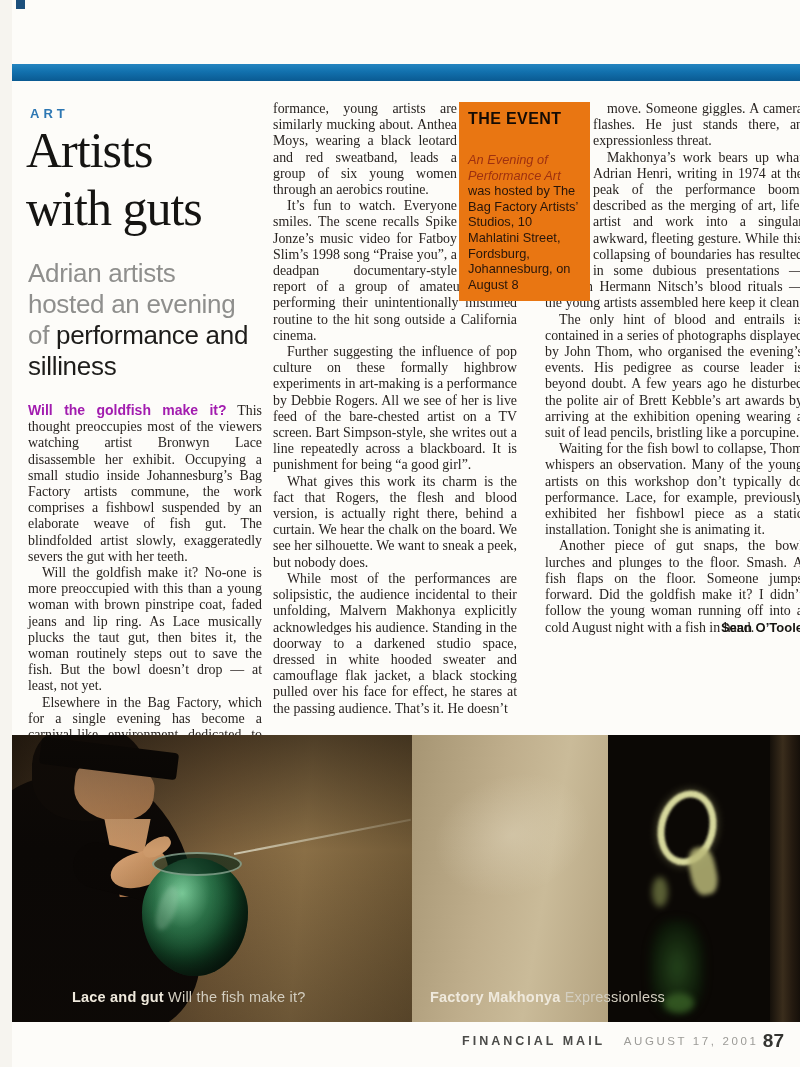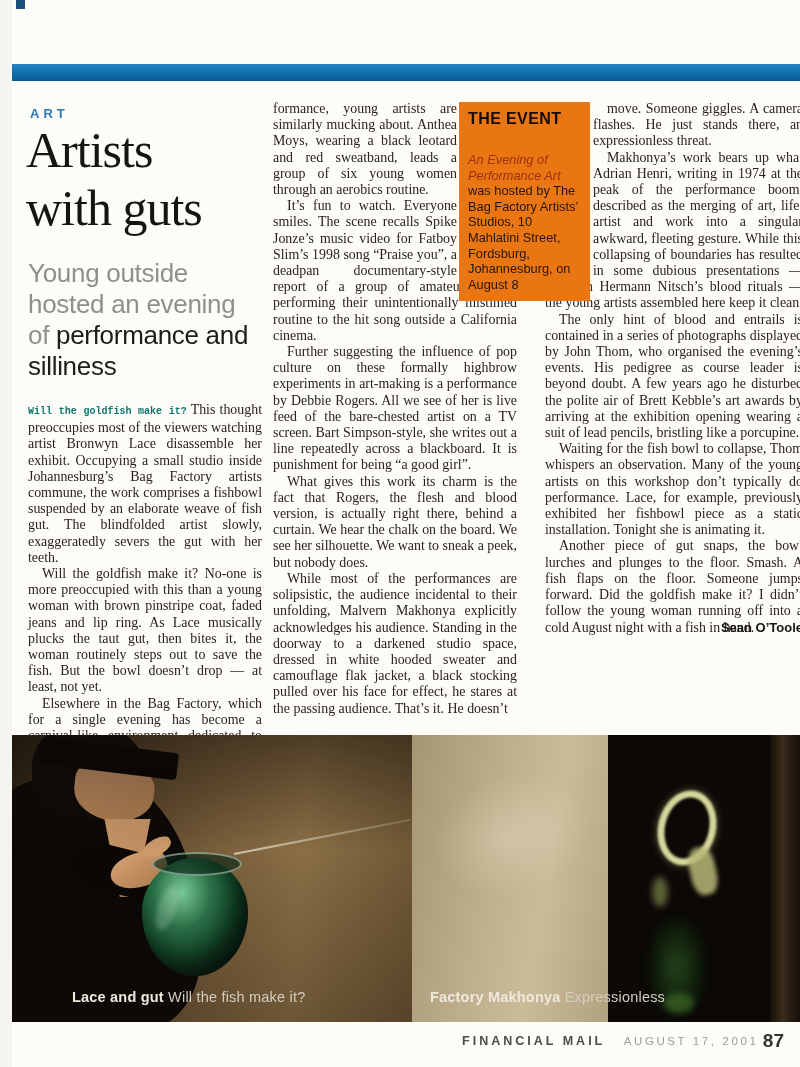--- a/index.html
+++ b/index.html
@@ -19,21 +19,21 @@
   .col{position:absolute;text-align:justify;font-family:"Liberation Serif",serif;
     font-size:13.9px;line-height:16.2px;color:#282320;hyphens:auto;}
   .col p{margin:0;text-indent:14px;}
   .col p.noindent, .col > p:first-of-type{text-indent:0;}
   .col1{left:16px;top:402px;width:234px;}
   .col1 .list p{text-indent:14px;}
   .col2{left:261px;top:101px;width:244px;}
   .col3{left:533px;top:101px;width:258px;}
   .sp2{float:right;width:60px;height:164px;}
   .sp3{float:left;width:48px;height:164px;}
-  .leadin{font-family:Liberation Mono, monospace;font-weight:700;font-size:10px;color:#0f766e;}
+  .leadin{font-family:Liberation Sans, sans-serif;font-weight:700;font-size:14px;color:#a21caf;}
   .event-box{position:absolute;left:447px;top:102px;width:131px;min-height:157px;box-sizing:border-box;
     background:#e97612;padding:8px 8px 9px 9px;z-index:2;}
   .ev-title{font-weight:700;font-size:16px;letter-spacing:.4px;color:#140b04;margin-bottom:20px;}
   .ev-body{font-size:12.8px;line-height:15.6px;color:#27150a;margin-top:24px;}
   .ev-italic{font-style:italic;color:#9e3110;}
   .byline{text-align:right;font-family:"Liberation Sans",sans-serif;font-weight:700;font-size:13px;
     color:#171511;margin-top:-16px;}
   
   .photo{position:absolute;top:735px;height:287px;overflow:hidden;}
   .photo-left{left:0;width:463px;
@@ -102,21 +102,21 @@
   <div class="edge-right"></div>
 
   <div class="kicker">ART</div>
 
   <div class="headline">
     <div>Artists</div>
     <div>with guts</div>
   </div>
 
   <div class="subhead">
-    <div><span class="sub-gray">Young outside</span></div>
+    <div><span class="sub-gray">Adrian artists</span></div>
     <div><span class="sub-gray">hosted an evening</span></div>
     <div><span class="sub-gray">of </span><span class="sub-bold">performance and</span></div>
     <div><span class="sub-bold">silliness</span></div>
   </div>
 
   <div class="col col1">
     <p class="noindent"><span class="leadin">Will the goldfish make it?</span><span> This thought preoccupies most of the viewers watching artist Bronwyn Lace disassemble her exhibit. Occupying a small studio inside Johannesburg’s Bag Factory artists commune, the work comprises a fishbowl suspended by an elaborate weave of fish gut. The blindfolded artist slowly, exaggeratedly severs the gut with her teeth.</span></p>
     <div class="list">
         <p class="para">Will the goldfish make it? No-one is more preoccupied with this than a young woman with brown pinstripe coat, faded jeans and lip ring. As Lace musically plucks the taut gut, then bites it, the woman routinely steps out to save the fish. But the bowl doesn’t drop — at least, not yet.</p>
         <p class="para">Elsewhere in the Bag Factory, which for a single evening has become a carnival-like environment dedicated to per-</p>

